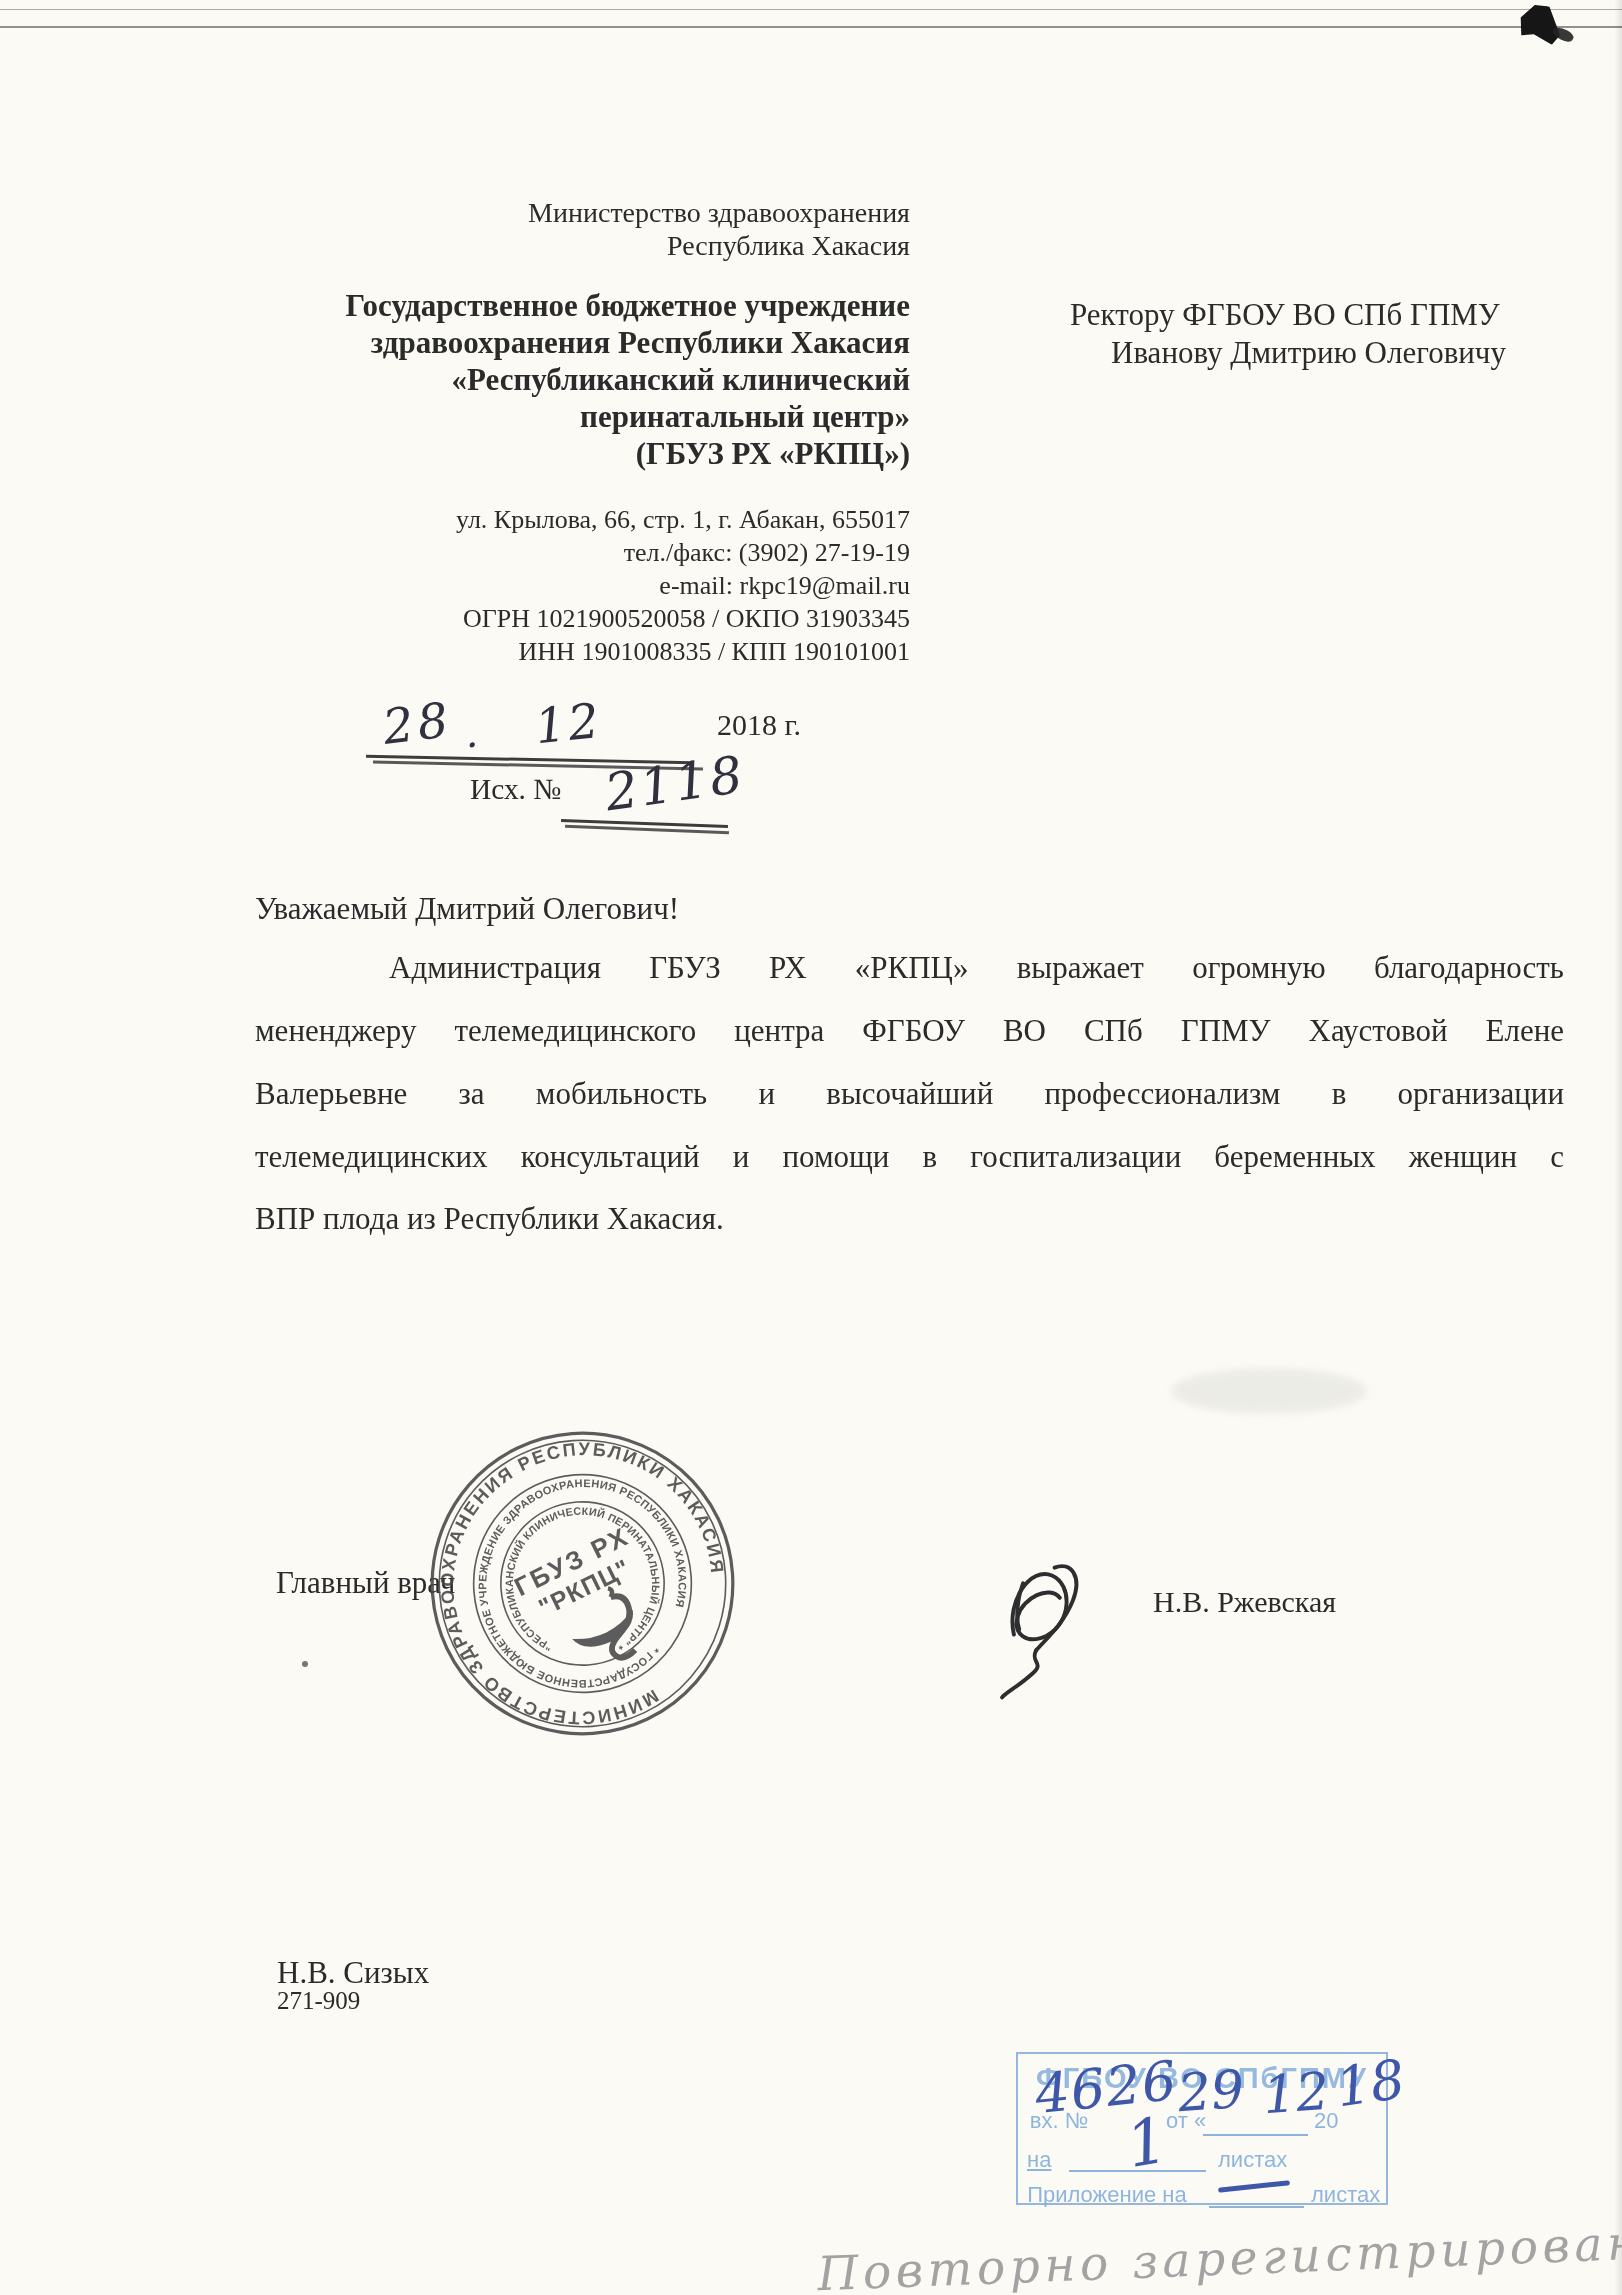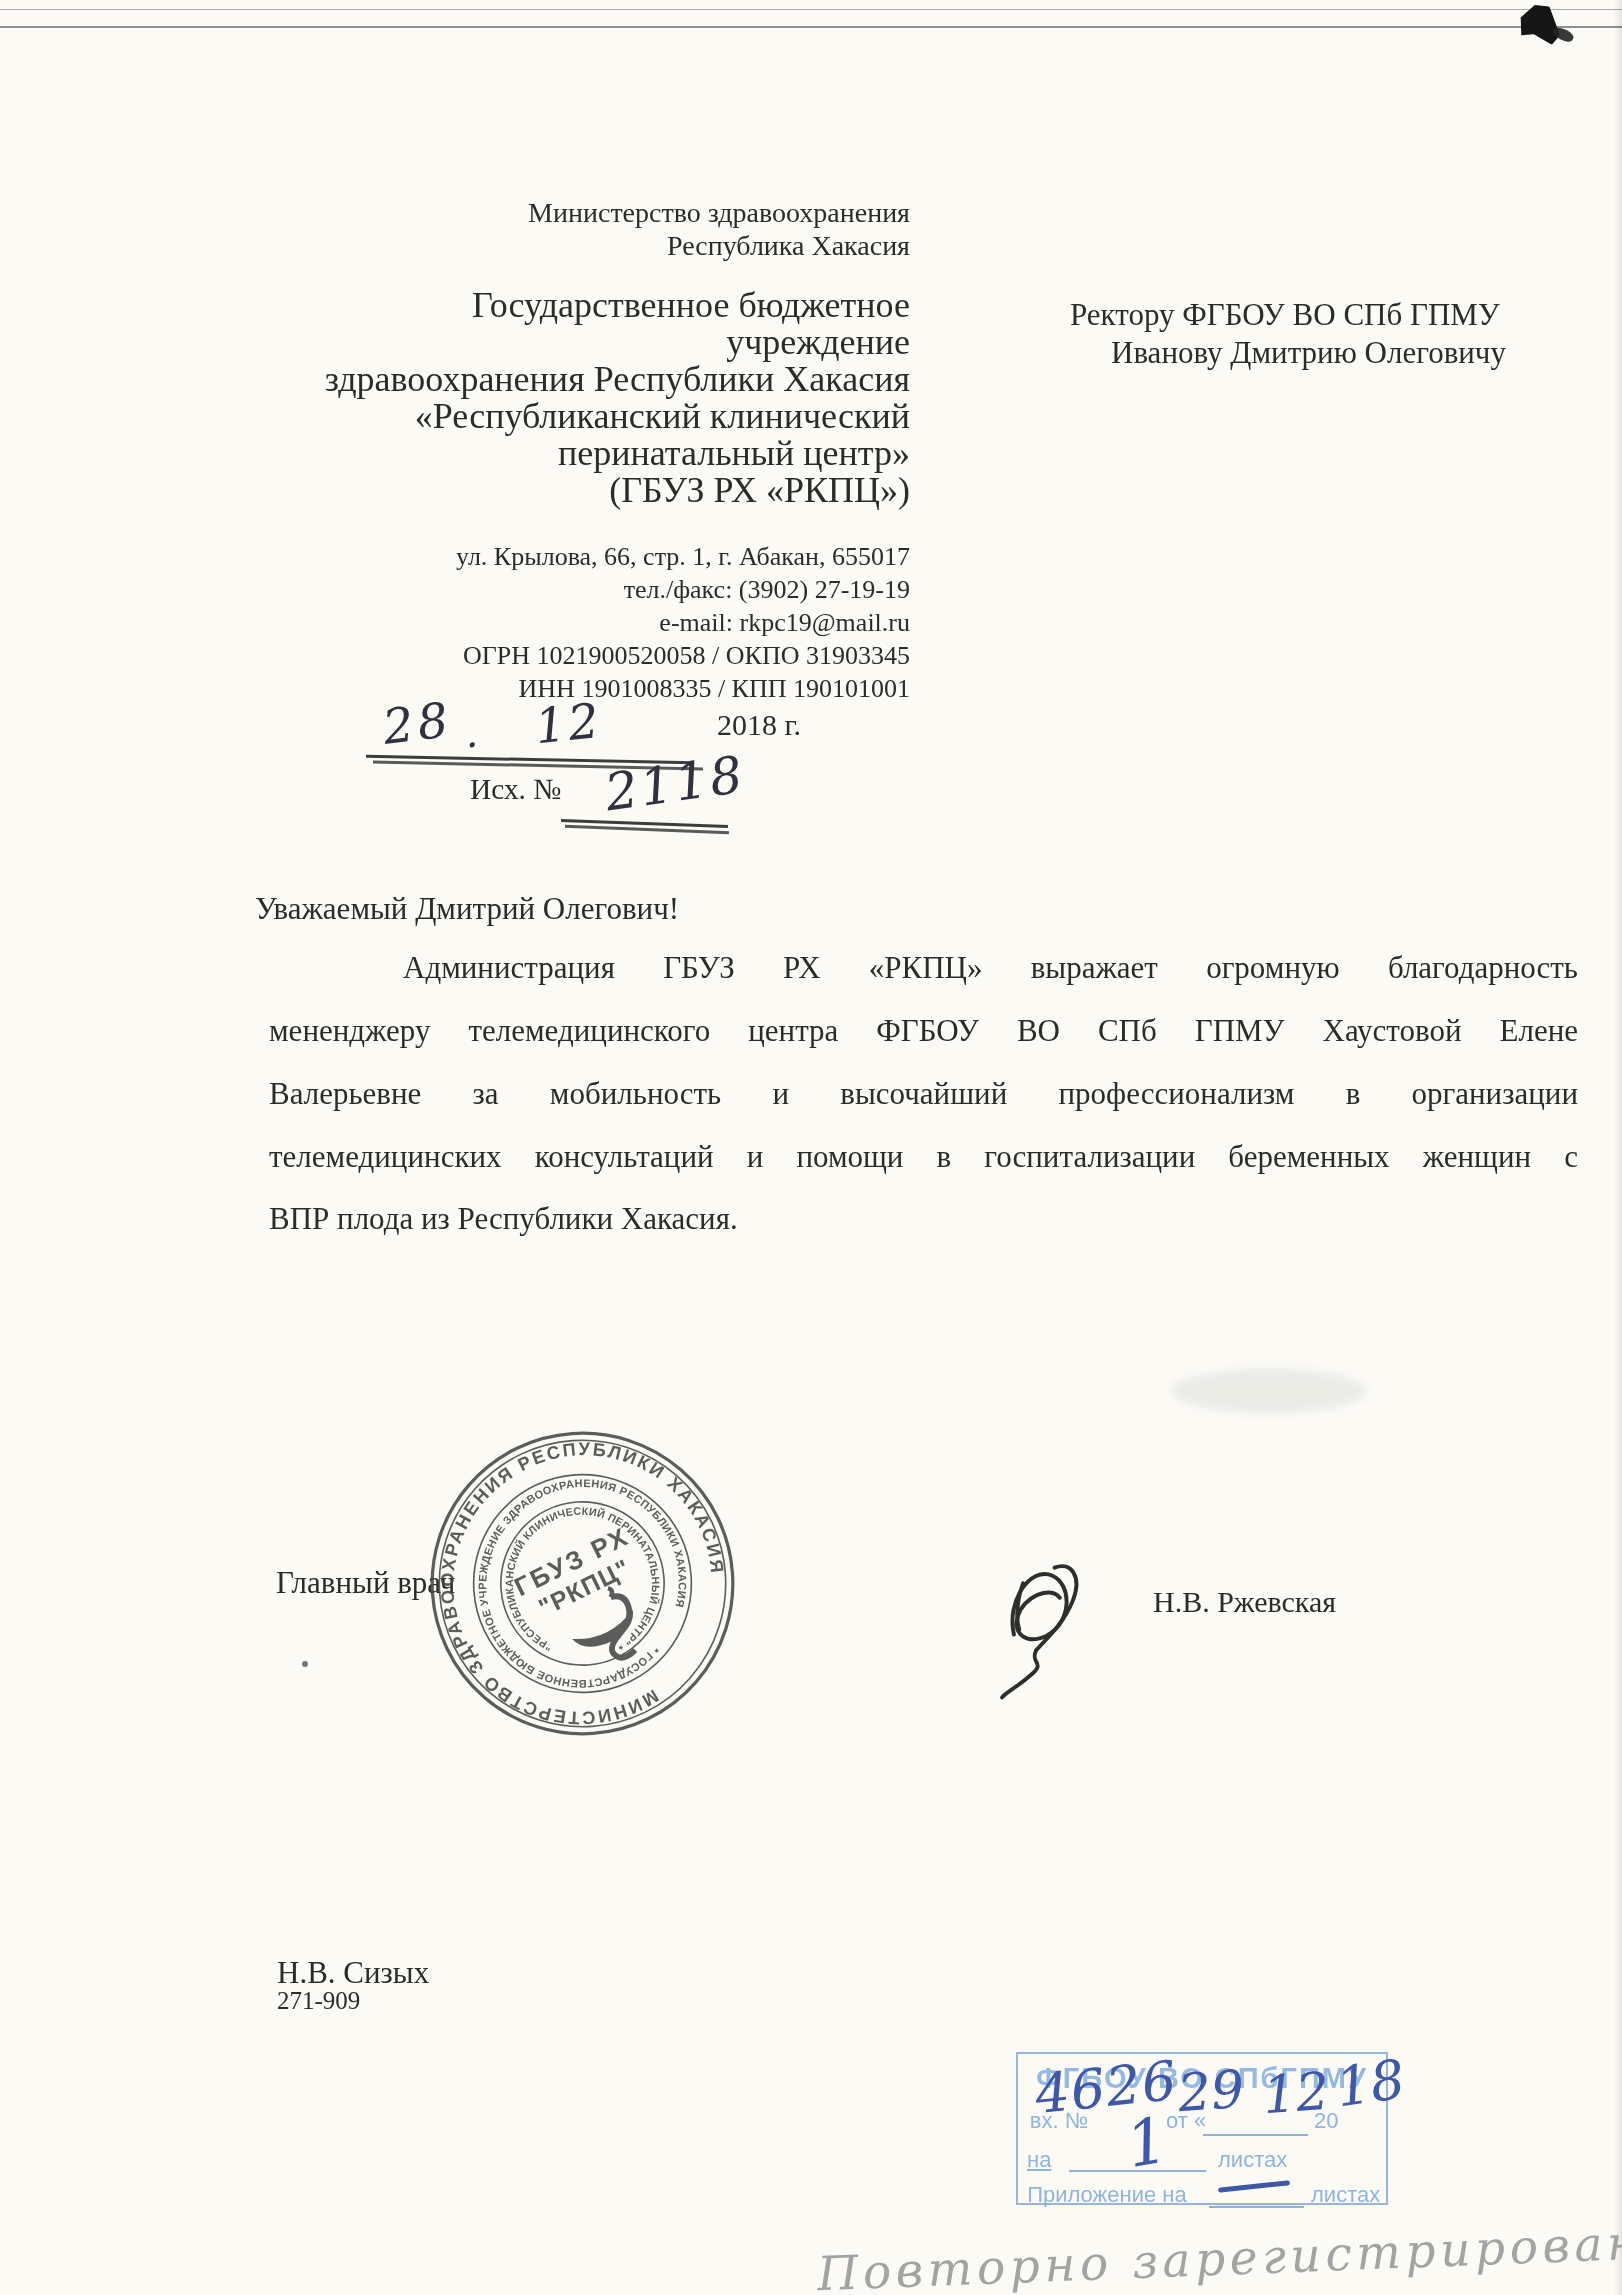--- a/index.html
+++ b/index.html
@@ -24,21 +24,21 @@
   #corner-blob-tail{left:1552px;top:29px;width:22px;height:10.5px;background:#222;
     border-radius:60% 40% 50% 50%;transform:rotate(28deg);opacity:.9;}
   #ink-dot{left:302px;top:1661px;width:5.9px;height:5.9px;background:#555;border-radius:50%;opacity:.8;}
   #smudge{left:1171px;top:1368px;width:196px;height:46px;background:#9a9a9a;
     border-radius:50%;opacity:.14;filter:blur(3.9px);}
   #edge-shadow{right:0;top:0;width:9.2px;height:2295px;
     background:linear-gradient(to right,rgba(0,0,0,0),rgba(0,0,0,.10));}
   
   #letterhead{left:288px;top:196px;width:622px;text-align:right;}
   .ministry-line{font-size:28px;line-height:33px;}
-  .org-line{font-size:36px;line-height:37px;font-weight:normal;}
+  .org-line{font-size:31px;line-height:37px;font-weight:bold;}
   #org-block{margin-top:25px;}
   #contacts-block{margin-top:31px;}
   .contact-line{font-size:26px;line-height:33px;}
   
   #addressee{left:1070px;top:296px;width:497px;}
   .addressee-line{font-size:31px;line-height:38px;}
   #addressee-line2{padding-left:41px;}
   
   .hand{font-family:"DejaVu Serif","Liberation Serif",serif;font-style:italic;color:#30303e;}
   #hw-day{left:383px;top:695px;font-size:48px;transform:rotate(-7deg);letter-spacing:3.9px;}
@@ -48,21 +48,21 @@
   .dateline-rule{background:#3c3c3c;height:2.6px;}
   #date-rule-a{left:366px;top:758px;width:327px;transform:rotate(1.1deg);}
   #date-rule-b{left:373px;top:764px;width:330px;transform:rotate(1.2deg);opacity:.85;}
   #outgoing-label{left:470px;top:773px;font-size:29.4px;}
   #hw-outgoing{left:605px;top:754px;font-size:51px;transform:rotate(-8deg);letter-spacing:2.6px;}
   #outgoing-rule-a{left:561px;top:822px;width:167px;transform:rotate(2deg);}
   #outgoing-rule-b{left:565px;top:828px;width:164px;transform:rotate(2.2deg);opacity:.85;}
   
   #salutation{left:255px;top:891px;width:1211px;font-size:31px;}
   .body-line{left:255px;width:1309px;font-size:31px;white-space:nowrap;
-    text-align:justify;text-align-last:justify;margin-left:14px;}
+    text-align:justify;text-align-last:justify;}
   #body-line-0{top:950px;padding-left:134px;width:1175px;}
   #body-line-1{top:1013px;}
   #body-line-2{top:1076px;}
   #body-line-3{top:1139px;}
   #body-line-4{top:1201px;text-align:left;text-align-last:left;}
   
   #position-title{left:276px;top:1565px;font-size:31px;}
   #signer-name{left:1153px;top:1585px;font-size:30px;}
   #round-stamp{left:427px;top:1428px;width:311px;height:311px;opacity:.88;}
   #signature-scribble{left:989px;top:1557px;width:118px;height:151px;}

